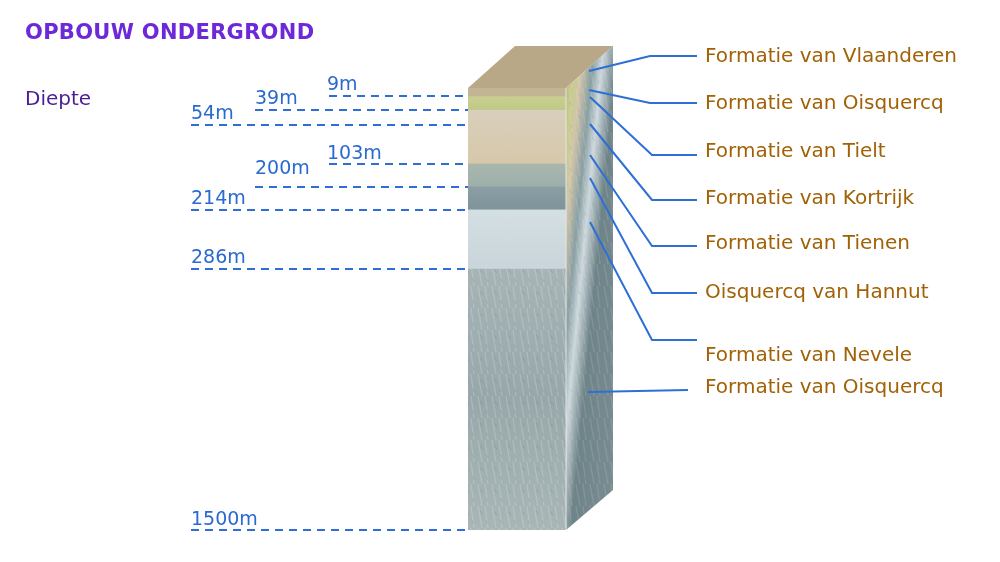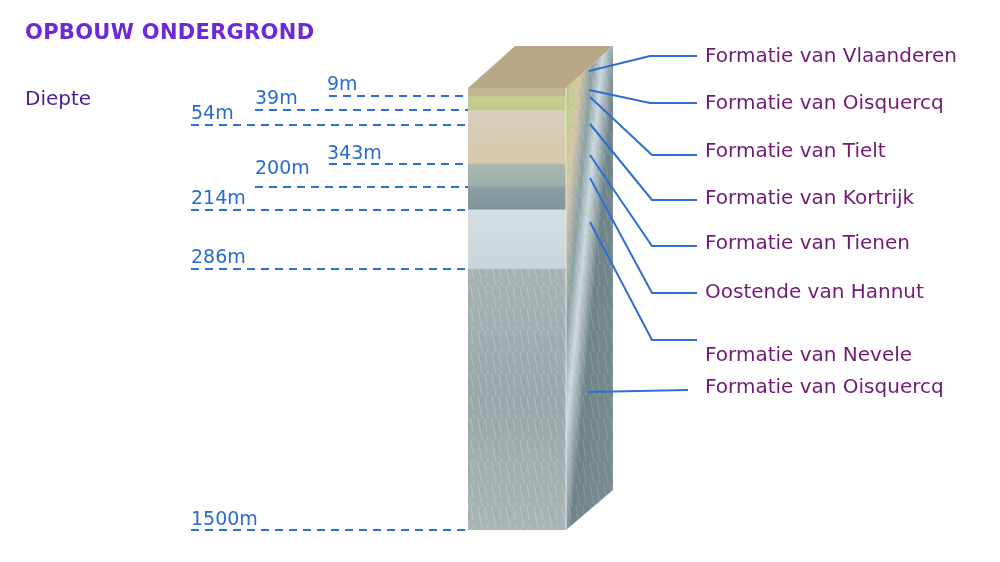--- a/index.html
+++ b/index.html
@@ -2,21 +2,21 @@
 <html><head>
 <meta charset="utf-8">
 <style>
   html, body { margin: 0; padding: 0; background: #ffffff; }
   body { width: 1000px; height: 562px; position: relative; overflow: hidden;
          font-family: "DejaVu Sans", "Liberation Sans", sans-serif; }
   .title { position: absolute; left: 25px; top: 20px; font-size: 21px; font-weight: bold;
            color: #6d28d9; letter-spacing: 0.3px; white-space: nowrap; }
   .axis-label { position: absolute; left: 25px; top: 86px; font-size: 20px; color: #4c1d95; }
   .depth-label { position: absolute; font-size: 19px; color: #2a6ad0; white-space: nowrap; line-height: 1; }
-  .form-label { position: absolute; left: 705px; font-size: 20px; color: #701a75; white-space: nowrap; line-height: 1; }
+  .form-label { position: absolute; left: 705px; font-size: 20px; color: #a16207; white-space: nowrap; line-height: 1; }
   svg.main { position: absolute; left: 0; top: 0; }
 </style>
 </head>
 <body>
 
 <div class="title">OPBOUW ONDERGROND</div>
 <div class="axis-label">Diepte</div>
 
 <svg class="main" width="1000" height="562" viewBox="0 0 1000 562">
   <defs>
@@ -80,26 +80,26 @@
     <polyline points="590,155 652,246 697,246"></polyline>
     <polyline points="590,178 652,293 697,293"></polyline>
     <polyline points="590,222 652,340 697,340"></polyline>
     <polyline points="588,392 688,390"></polyline>
   </g>
 </svg>
 
 <div class="depth-label" style="left:327px;top:74px">9m</div>
 <div class="depth-label" style="left:255px;top:88px">39m</div>
 <div class="depth-label" style="left:191px;top:103px">54m</div>
-<div class="depth-label" style="left:327px;top:143px">343m</div>
+<div class="depth-label" style="left:327px;top:143px">103m</div>
 <div class="depth-label" style="left:255px;top:158px">200m</div>
 <div class="depth-label" style="left:191px;top:188px">214m</div>
 <div class="depth-label" style="left:191px;top:247px">286m</div>
 <div class="depth-label" style="left:191px;top:509px">1500m</div>
 
 <div class="form-label" style="top:45px">Formatie van Vlaanderen</div>
 <div class="form-label" style="top:92px">Formatie van Oisquercq</div>
 <div class="form-label" style="top:140px">Formatie van Tielt</div>
 <div class="form-label" style="top:187px">Formatie van Kortrijk</div>
 <div class="form-label" style="top:232px">Formatie van Tienen</div>
-<div class="form-label" style="top:281px">Oostende van Hannut</div>
+<div class="form-label" style="top:281px">Oisquercq van Hannut</div>
 <div class="form-label" style="top:344px">Formatie van Nevele</div>
 <div class="form-label" style="top:376px">Formatie van Oisquercq</div>
 
 </body></html>

